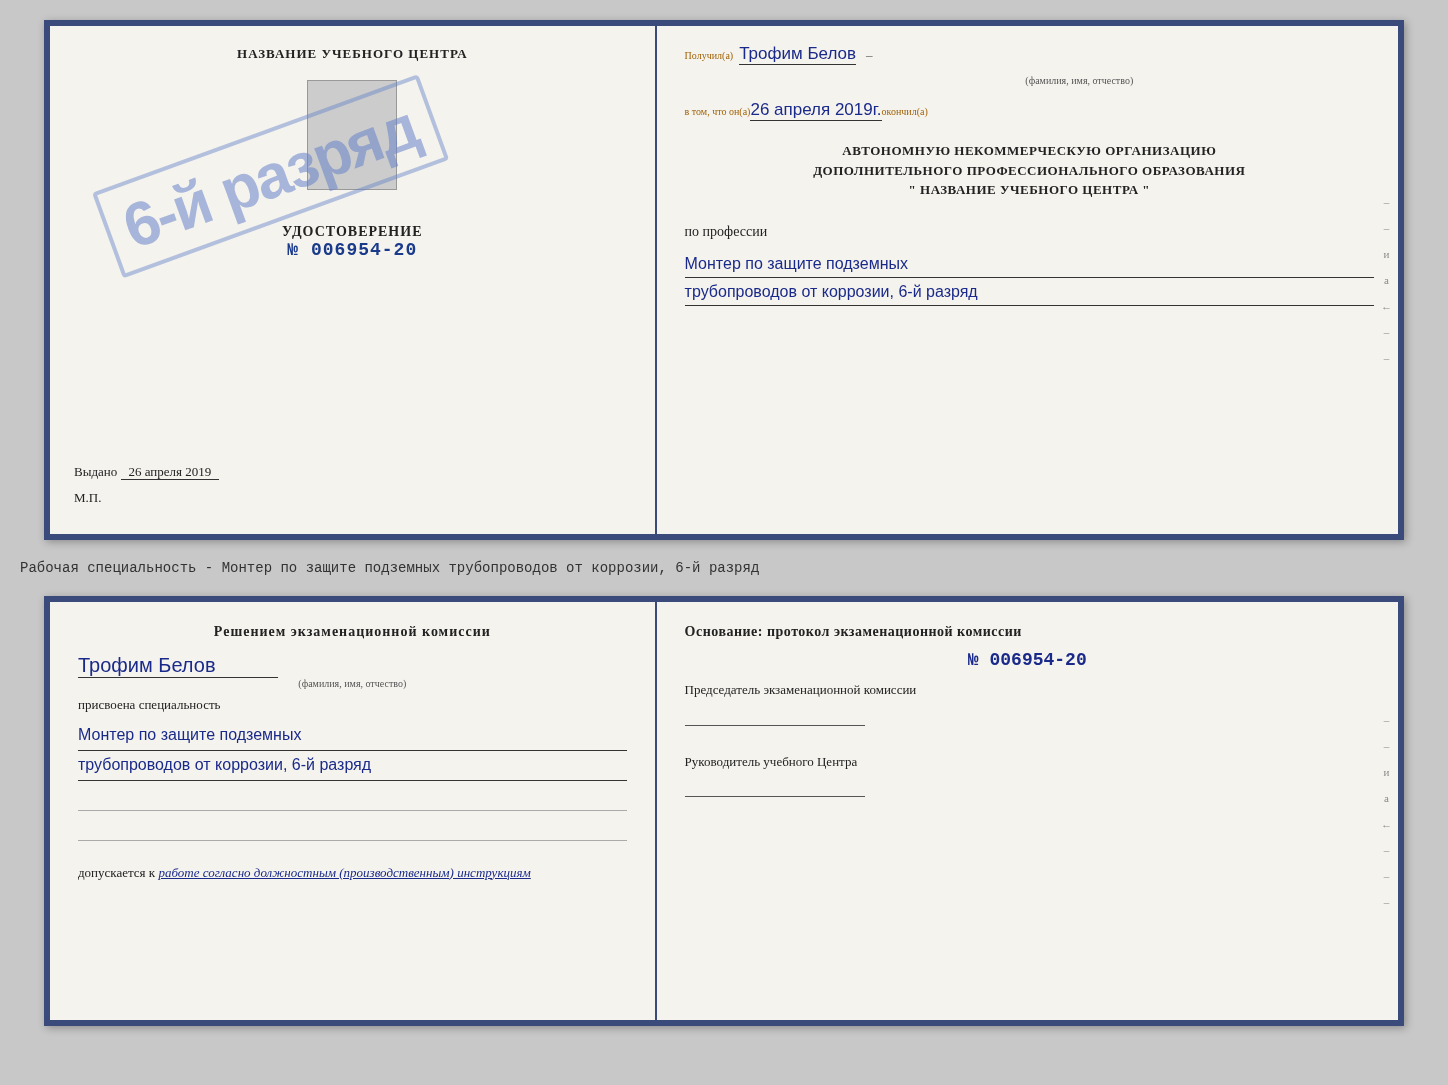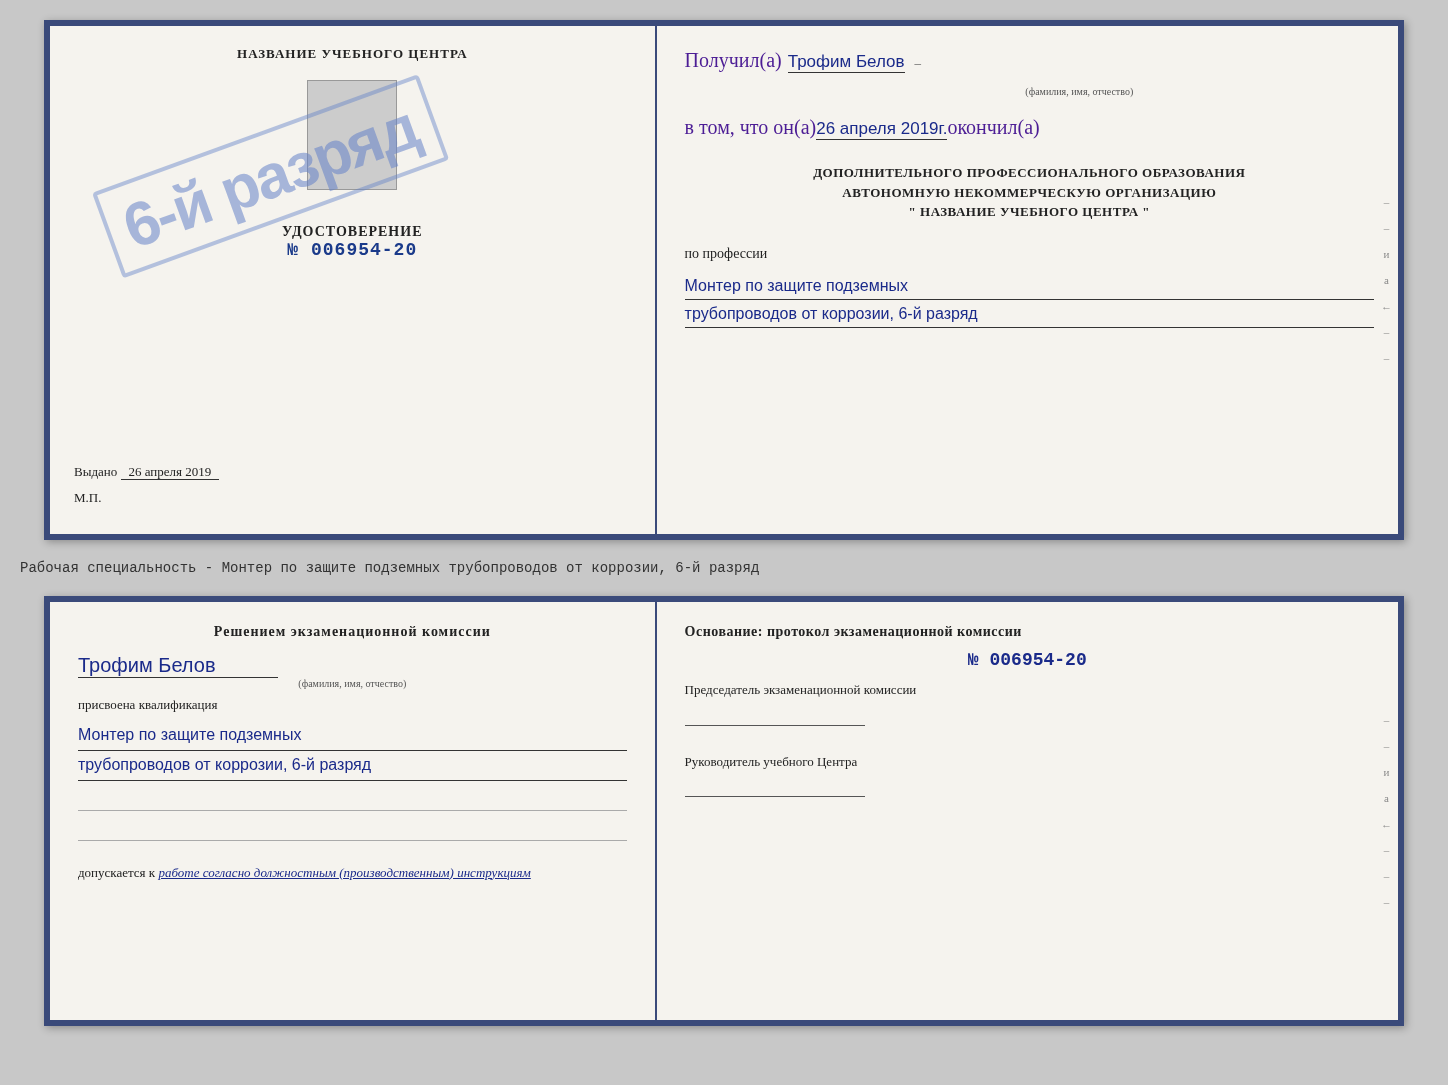--- a/index.html
+++ b/index.html
@@ -111,22 +111,22 @@
       margin-bottom: 10px;
     }
 
     .mp-line {
       font-size: 13px;
       color: #222;
       margin-top: 4px;
     }
 
     .right-line {
-      font-size: 20px;
-      color: #4c1d95;
+      font-size: 10px;
+      color: #a16207;
       line-height: 1.6;
     }
 
     .handwritten {
       font-family: 'Comic Sans MS', cursive, sans-serif;
       color: #1a2a8a;
       font-size: 17px;
       border-bottom: 1px solid #333;
       display: inline-block;
     }
@@ -348,22 +348,22 @@
     </div>
     <div class="small-label" style="margin-left: 100px;">(фамилия, имя, отчество)</div>
 
     <div style="display:flex; align-items:baseline; margin-top:4px;">
       <span class="right-line">в том, что он(a)</span>
       <span class="handwritten">26 апреля 2019г.</span>
       <span class="right-line">окончил(а)</span>
     </div>
 
     <div class="text-block-org" style="margin-top:10px;">
+      <div>АВТОНОМНУЮ НЕКОММЕРЧЕСКУЮ ОРГАНИЗАЦИЮ</div>
       <div>ДОПОЛНИТЕЛЬНОГО ПРОФЕССИОНАЛЬНОГО ОБРАЗОВАНИЯ</div>
-      <div>АВТОНОМНУЮ НЕКОММЕРЧЕСКУЮ ОРГАНИЗАЦИЮ</div>
       <div>" НАЗВАНИЕ УЧЕБНОГО ЦЕНТРА "</div>
     </div>
 
     <div class="po-professii" style="margin-top:14px;">по профессии</div>
     <div>
       <span class="handwritten-prof">Монтер по защите подземных</span>
       <span class="handwritten-prof">трубопроводов от коррозии, 6-й разряд</span>
     </div>
 
     <div class="right-side-margin">
@@ -383,21 +383,21 @@
 <div class="certificate-bottom">
 
   <div class="bot-left">
     <div class="section-title">Решением экзаменационной комиссии</div>
 
     <div style="margin-top: 6px;">
       <div class="name-hw">Трофим Белов</div>
       <div class="subtext">(фамилия, имя, отчество)</div>
     </div>
 
-    <div class="present-kv">присвоена квалификация</div>
+    <div class="present-kv">присвоена специальность</div>
 
     <div>
       <span class="hw-prof-line">Монтер по защите подземных</span>
       <span class="hw-prof-line">трубопроводов от коррозии, 6-й разряд</span>
     </div>
 
     <div style="border-bottom:1px solid #aaa; height:22px; width:100%;"></div>
     <div style="border-bottom:1px solid #aaa; height:22px; width:100%;"></div>
 
     <div class="dopusk-line" style="margin-top:16px;">

